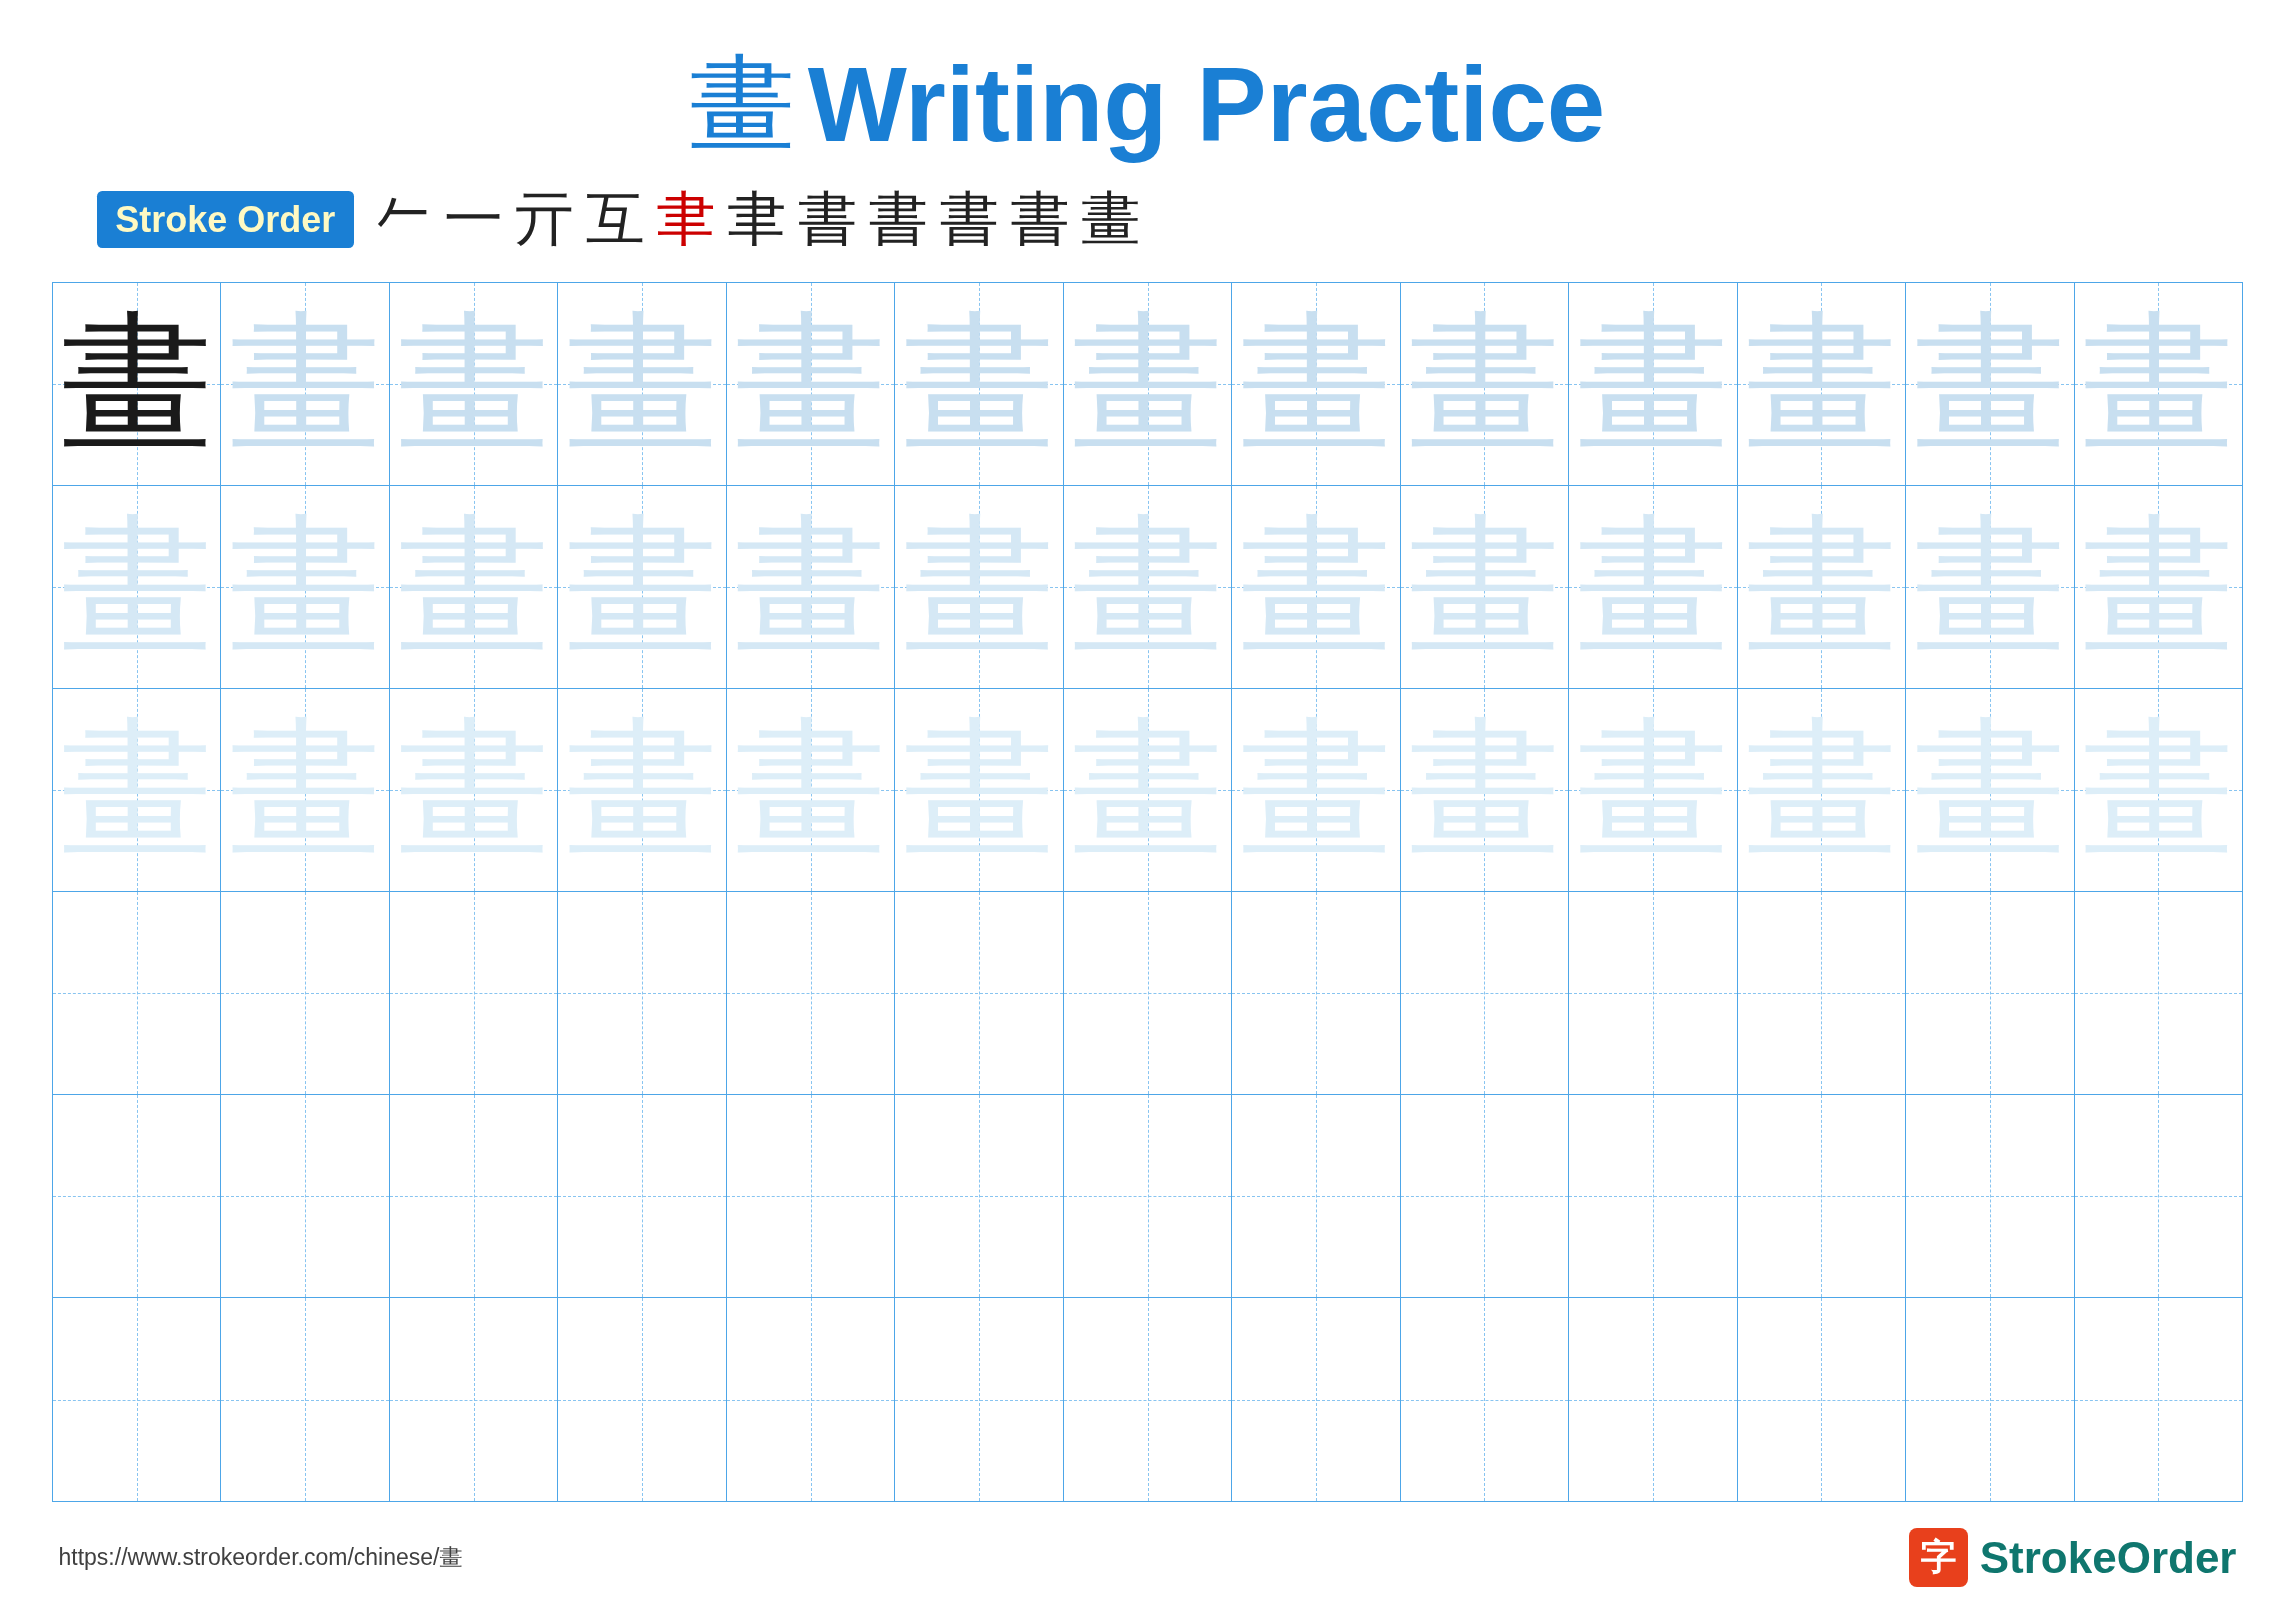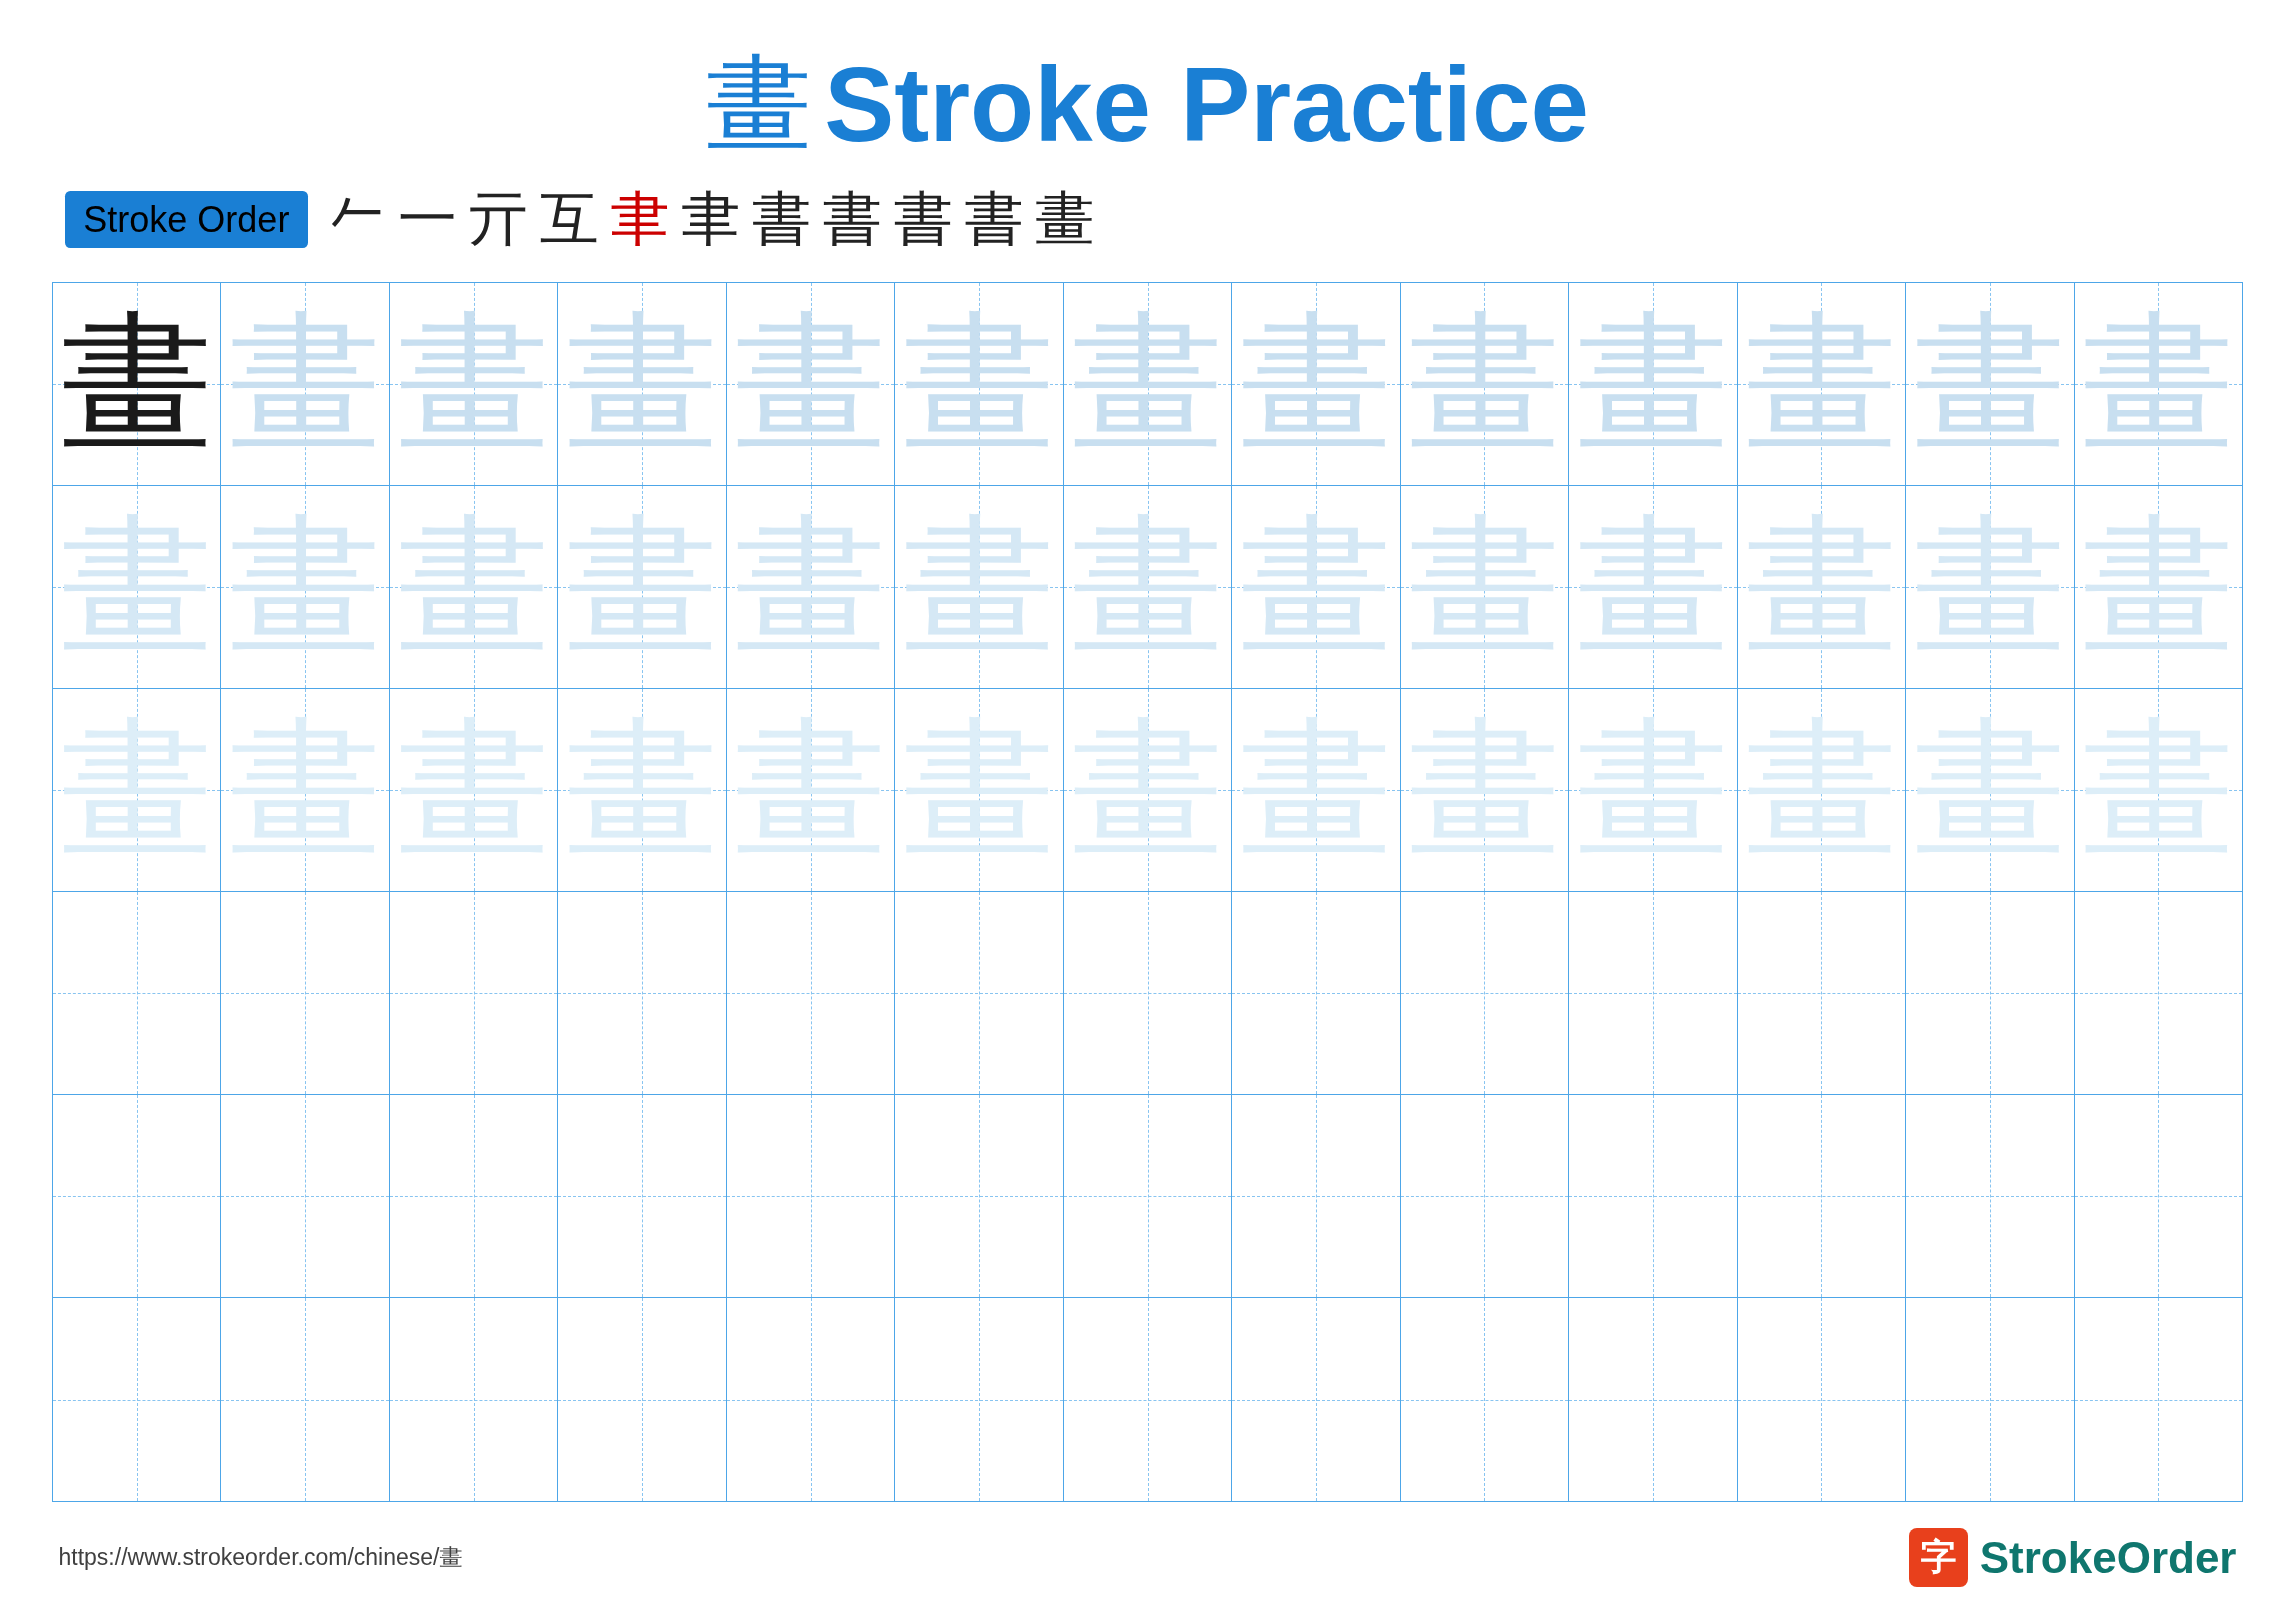--- a/index.html
+++ b/index.html
@@ -47,26 +47,27 @@
     .stroke-order-row {
       display: flex;
       align-items: center;
       gap: 19.6px;
       width: 100%;
       margin-bottom: 33px;
       padding-left: 13px;
     }
     .stroke-order-badge {
       background: #1a7fd4;
-      color: #000000;
+      color: #fef9c3;
       font-size: 36px;
-      font-weight: normal;
+      font-weight: bold;
       padding: 7.9px 18.3px;
       border-radius: 5.2px;
       white-space: nowrap;
+      margin-left: 32px;
     }
     .stroke-chars {
       display: flex;
       align-items: center;
       gap: 11.8px;
     }
     .stroke-char {
       font-size: 59px;
       font-family: serif;
       color: #222;
@@ -186,21 +187,21 @@
       color: #0f766e;
     }
   </style>
 </head>
 <body>
 
 <div class="page">
 
   <div class="title">
     <span class="title-char">畫</span>
-    <span class="title-text">Stroke Practice</span>
+    <span class="title-text">Writing Practice</span>
   </div>
 
   <div class="stroke-order-row">
     <span class="stroke-order-badge">Stroke Order</span>
     <div class="stroke-chars">
 
       <span class="stroke-char">𠂉</span>
       <span class="stroke-char">一</span>
       <span class="stroke-char">亓</span>
       <span class="stroke-char">互</span>

